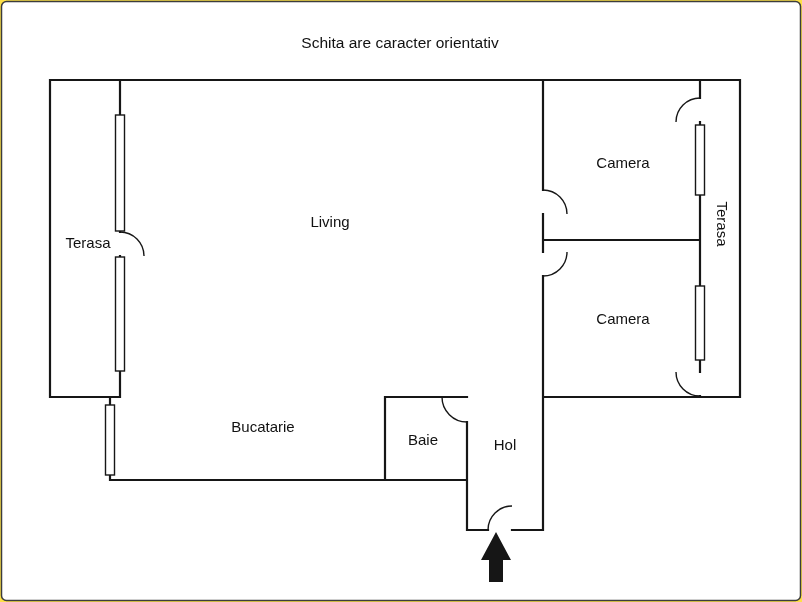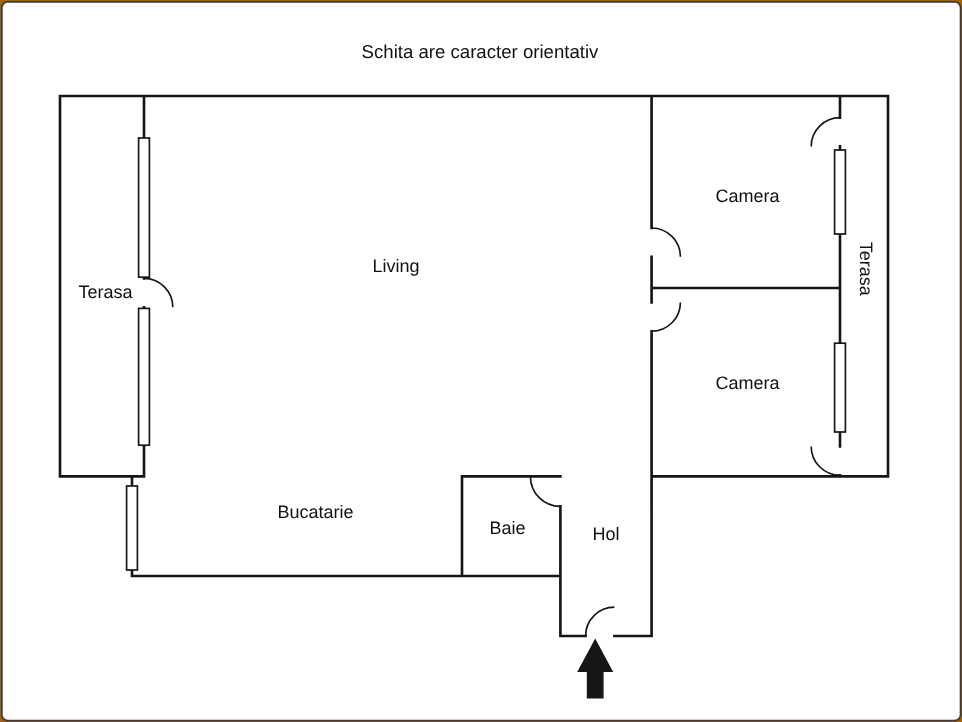--- a/index.html
+++ b/index.html
@@ -1,20 +1,20 @@
 <!DOCTYPE html>
 <html><head>
 <meta charset="utf-8">
 <style>
   html, body { margin: 0; padding: 0; background: #ffffff; }
   .canvas {
     position: relative;
     width: 802px;
     height: 602px;
-    background: #a16207;
+    background: #fde047;
     font-family: "Liberation Sans", sans-serif;
   }
   svg { display: block; }
   .frame { fill: #ffffff; stroke: #3c3c3c; stroke-width: 1.5; }
   .wall  { fill: none; stroke: #161616; stroke-width: 2.2; stroke-linecap: square; }
   .arc   { fill: none; stroke: #161616; stroke-width: 1.4; }
   .win   { fill: #ffffff; stroke: #161616; stroke-width: 1.4; }
   text   { font-family: "Liberation Sans", sans-serif; font-size: 15px; fill: #111111; }
   .title { font-size: 15.5px; }
 </style>

